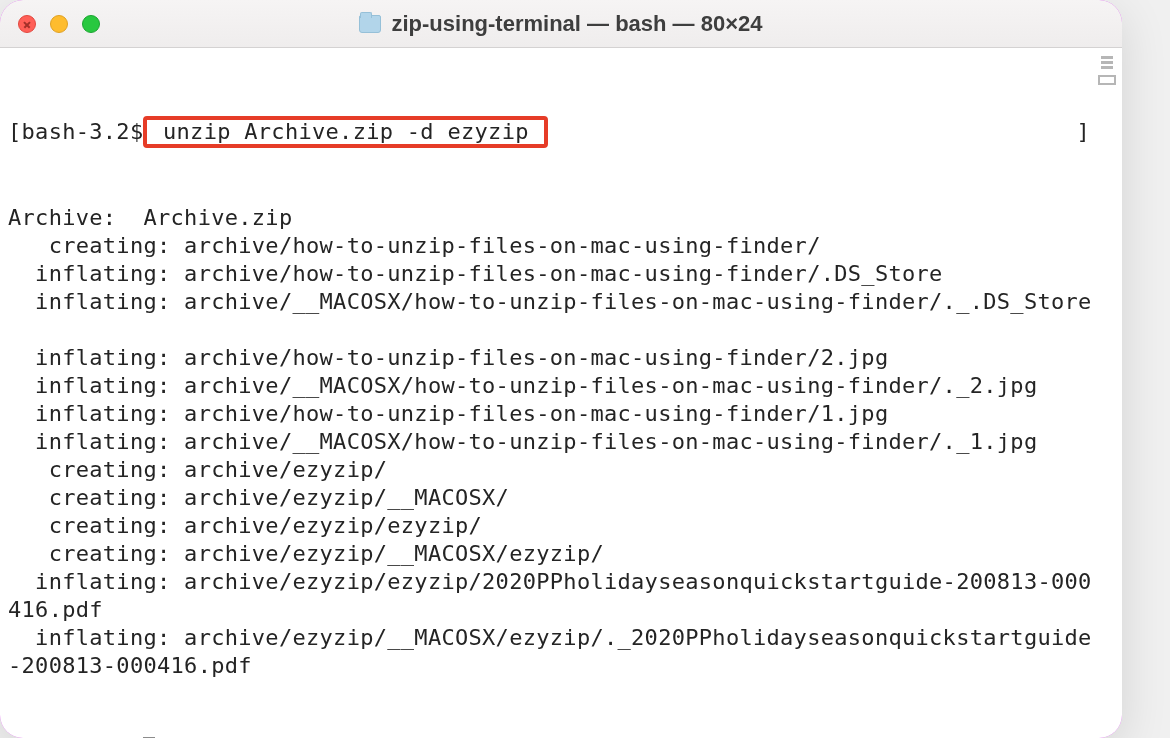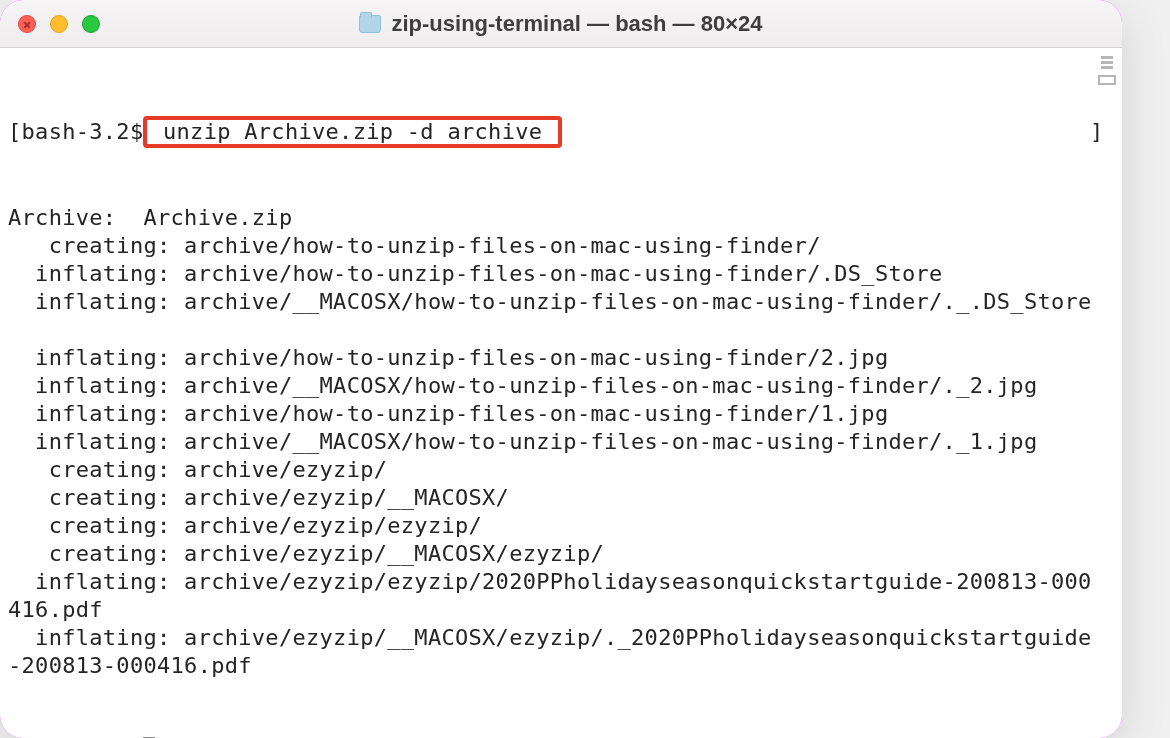--- a/index.html
+++ b/index.html
@@ -95,21 +95,21 @@
       <div class="dot min"></div>
       <div class="dot max"></div>
     </div>
     <div class="title-center">
       <span class="folder-glyph"></span>
       <span>zip-using-terminal — bash — 80×24</span>
     </div>
   </div>
 
   <div class="term">
-    <span class="line">[<span>bash-3.2$</span><span class="hl-box"> unzip Archive.zip -d archive </span>                                       <span>]</span></span>
+    <span class="line">[<span>bash-3.2$</span><span class="hl-box"> unzip Archive.zip -d ezyzip </span>                                       <span>]</span></span>
     <div id="out-lines"><span class="line">Archive:  Archive.zip</span><span class="line">   creating: archive/how-to-unzip-files-on-mac-using-finder/</span><span class="line">  inflating: archive/how-to-unzip-files-on-mac-using-finder/.DS_Store</span><span class="line">  inflating: archive/__MACOSX/how-to-unzip-files-on-mac-using-finder/._.DS_Store</span><span class="line"> </span><span class="line">  inflating: archive/how-to-unzip-files-on-mac-using-finder/2.jpg</span><span class="line">  inflating: archive/__MACOSX/how-to-unzip-files-on-mac-using-finder/._2.jpg</span><span class="line">  inflating: archive/how-to-unzip-files-on-mac-using-finder/1.jpg</span><span class="line">  inflating: archive/__MACOSX/how-to-unzip-files-on-mac-using-finder/._1.jpg</span><span class="line">   creating: archive/ezyzip/</span><span class="line">   creating: archive/ezyzip/__MACOSX/</span><span class="line">   creating: archive/ezyzip/ezyzip/</span><span class="line">   creating: archive/ezyzip/__MACOSX/ezyzip/</span><span class="line">  inflating: archive/ezyzip/ezyzip/2020PPholidayseasonquickstartguide-200813-000</span><span class="line">416.pdf</span><span class="line">  inflating: archive/ezyzip/__MACOSX/ezyzip/._2020PPholidayseasonquickstartguide</span><span class="line">-200813-000416.pdf</span></div>
     <span class="line"><span>bash-3.2$ </span><span class="cursor-block"></span></span>
   </div>
 
   <div class="right-stack">
     <div class="r-line"></div>
     <div class="r-line"></div>
     <div class="r-line"></div>
     <div class="r-box"></div>
   </div>

